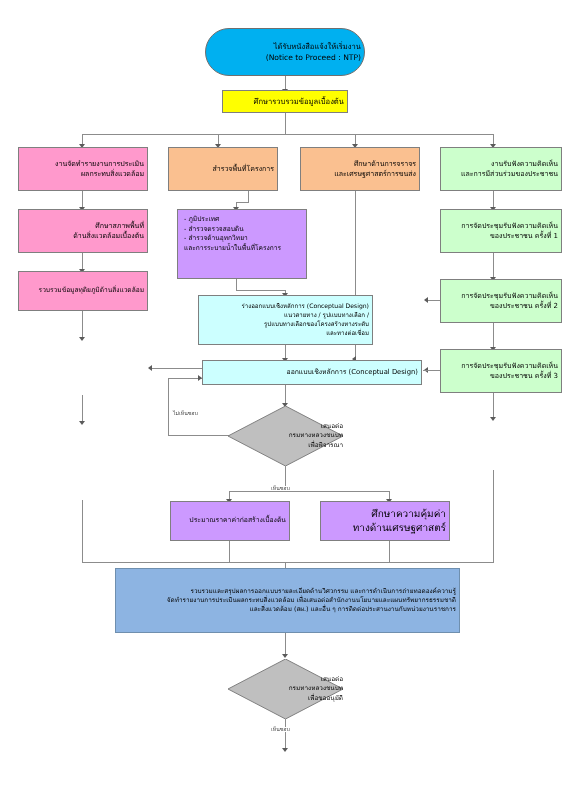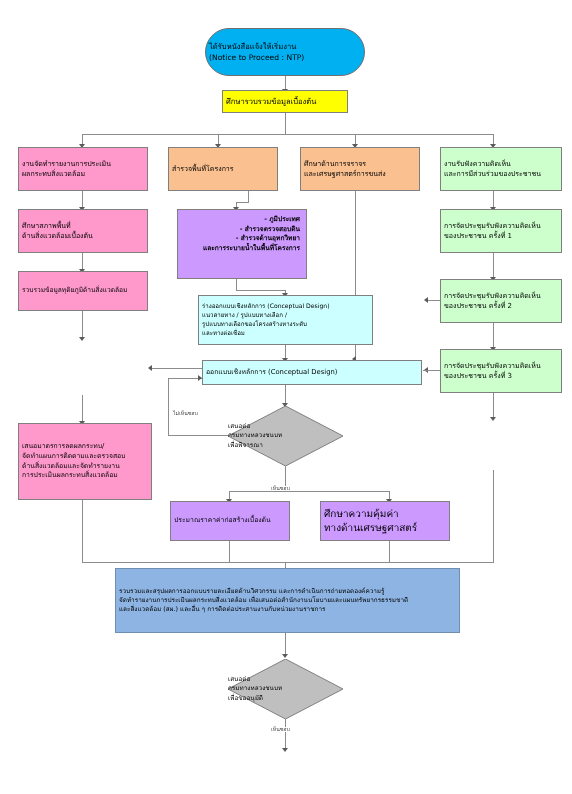--- a/index.html
+++ b/index.html
@@ -14,21 +14,21 @@
     background:#ffffff;
     overflow:hidden;
   }
   .node{
     position:absolute;
     box-sizing:border-box;
     border:1px solid #7f7f7f;
     display:flex;
     align-items:center;
     justify-content:center;
-    text-align:left;
+    text-align:right;
     line-height:1.45;
     color:#000000;
     padding:2px 3px;
   }
   .node .txt{display:block;width:100%;white-space:pre-line;}
   .terminator{
     border-radius:999px;
     background:#00b0f0;
     border:1px solid #6f6f6f;
   }
@@ -77,21 +77,21 @@
   .arw.right{
     border-top:3px solid transparent;
     border-bottom:3px solid transparent;
     border-left:4px solid #5a5a5a;
   }
   .bullets{
     text-align:left;
     align-items:flex-start;
     padding:5px 6px;
   }
-  .bullets .txt{text-align:right;font-weight:bold;}
+  .bullets .txt{text-align:left;}
 </style>
 </head>
 <body>
 
 <div id="canvas">
 
   <div class="ln v" style="left:285px;top:76px;height:14px;"></div>
   <div class="arw down" style="left:282px;top:89px;"></div>
 
   <div class="ln v" style="left:285px;top:113px;height:21px;"></div>
@@ -249,26 +249,20 @@
 
   <div class="node" style="left:202px;top:360px;width:220px;height:25px;background:#ccffff;font-size:6.8px;">
     <span class="txt">ออกแบบเชิงหลักการ (Conceptual Design)</span>
   </div>
 
   <div class="node" style="left:440px;top:349px;width:122px;height:44px;background:#ccffcc;font-size:7px;">
     <span class="txt">การจัดประชุมรับฟังความคิดเห็น
 ของประชาชน ครั้งที่ 3</span>
   </div>
 
-  <div class="node" style="left:18px;top:423px;width:134px;height:77px;background:#ff99cc;font-size:6.8px;">
-    <span class="txt">เสนอมาตรการลดผลกระทบ/
-จัดทำแผนการติดตามและตรวจสอบ
-ด้านสิ่งแวดล้อมและจัดทำรายงาน
-การประเมินผลกระทบสิ่งแวดล้อม</span>
-  </div>
 
   <div class="node decision" style="left:228px;top:406px;width:115px;height:60px;font-size:6.4px;">
     <svg class="dia" viewBox="0 0 115 60" preserveAspectRatio="none">
       <polygon points="57.5,0 115,30 57.5,60 0,30" fill="#bfbfbf" stroke="#7f7f7f" stroke-width="1"></polygon>
     </svg>
     <span class="txt">เสนอต่อ
 กรมทางหลวงชนบท
 เพื่อพิจารณา</span>
   </div>
 

